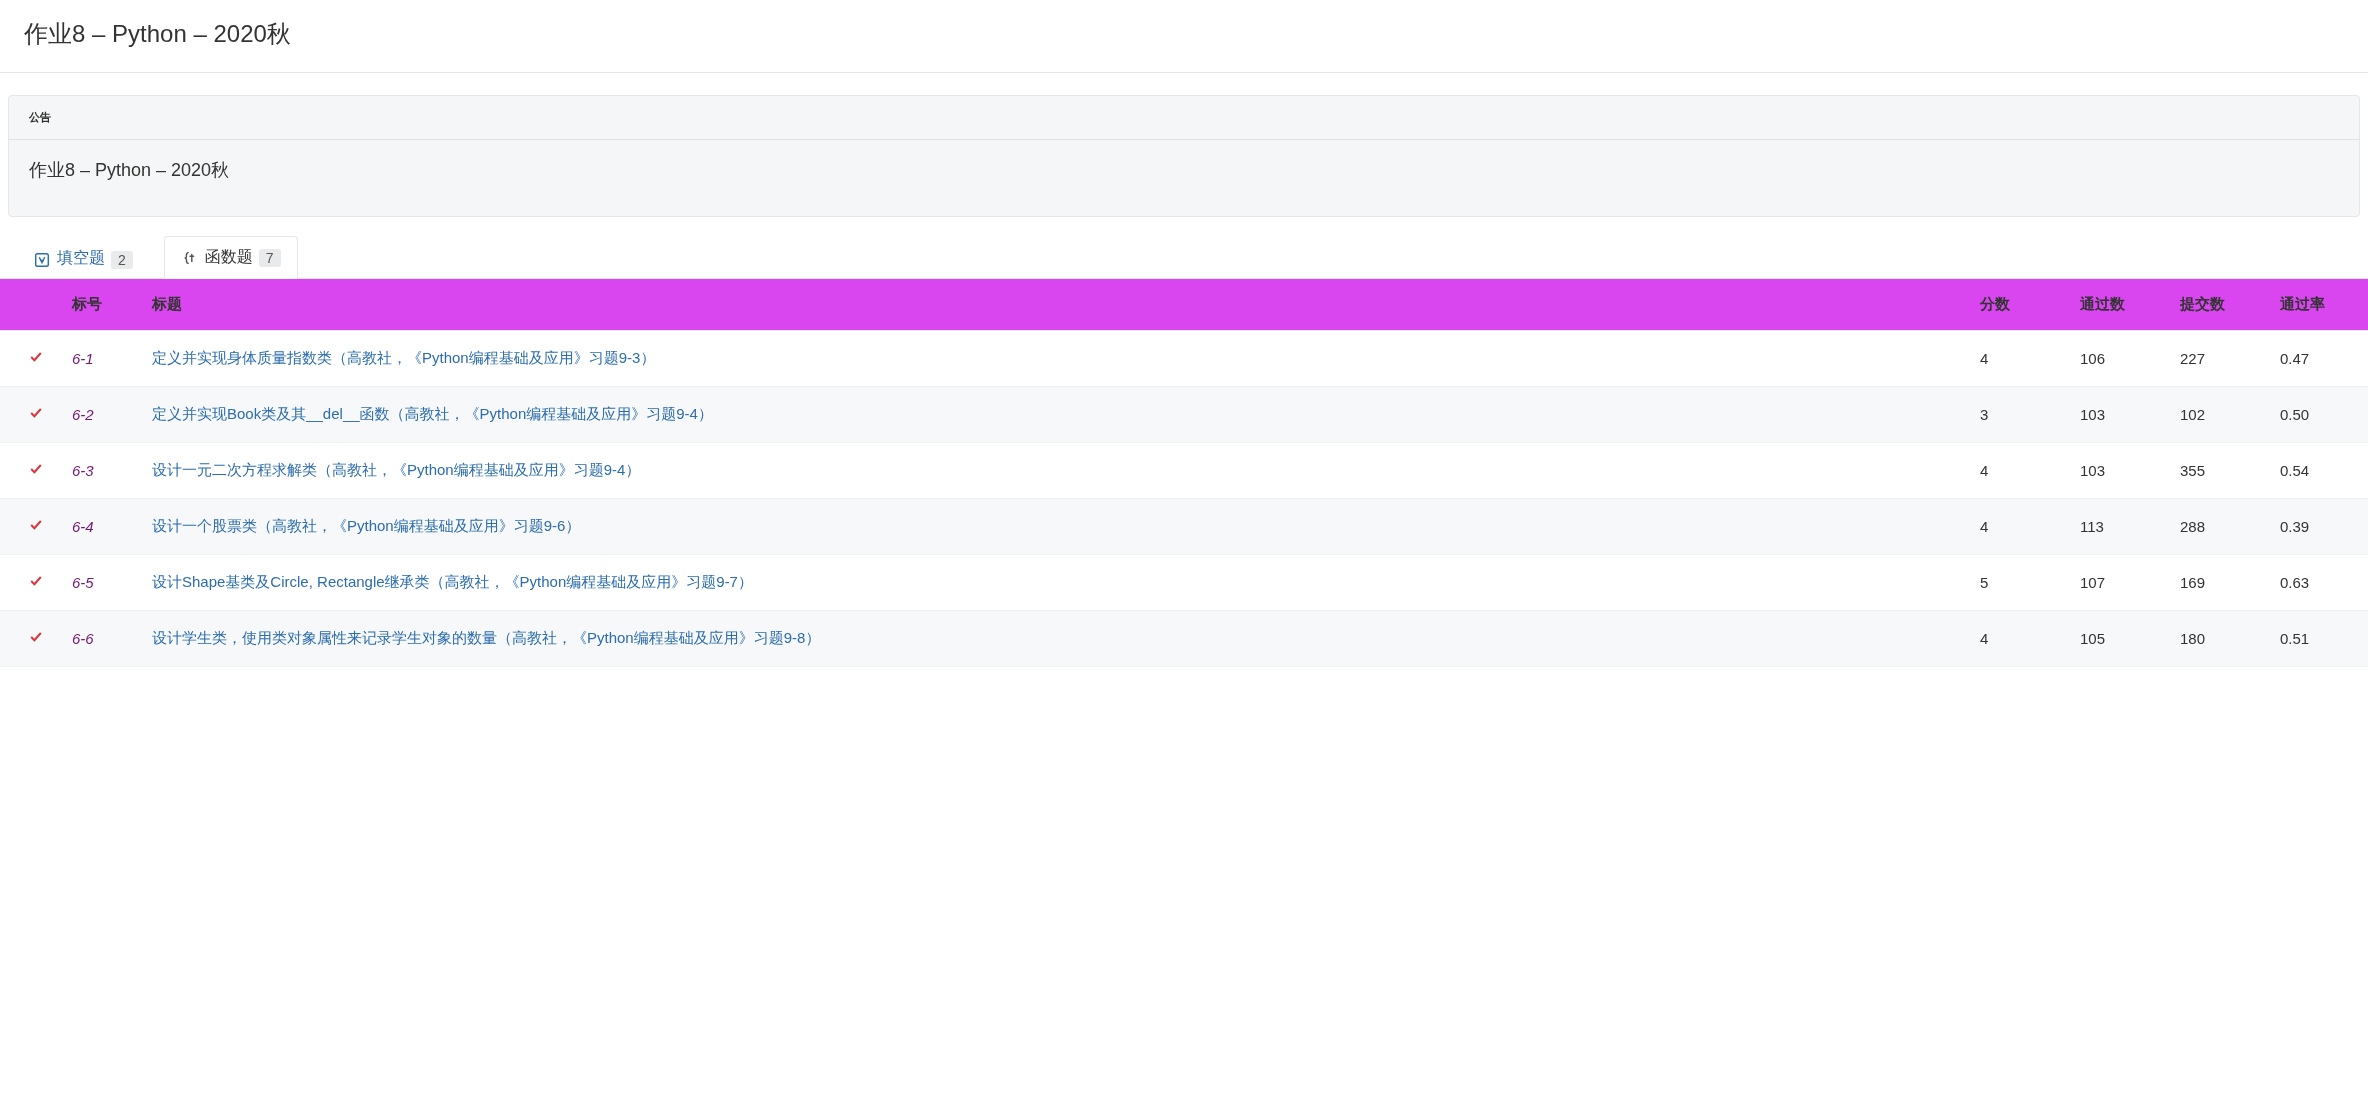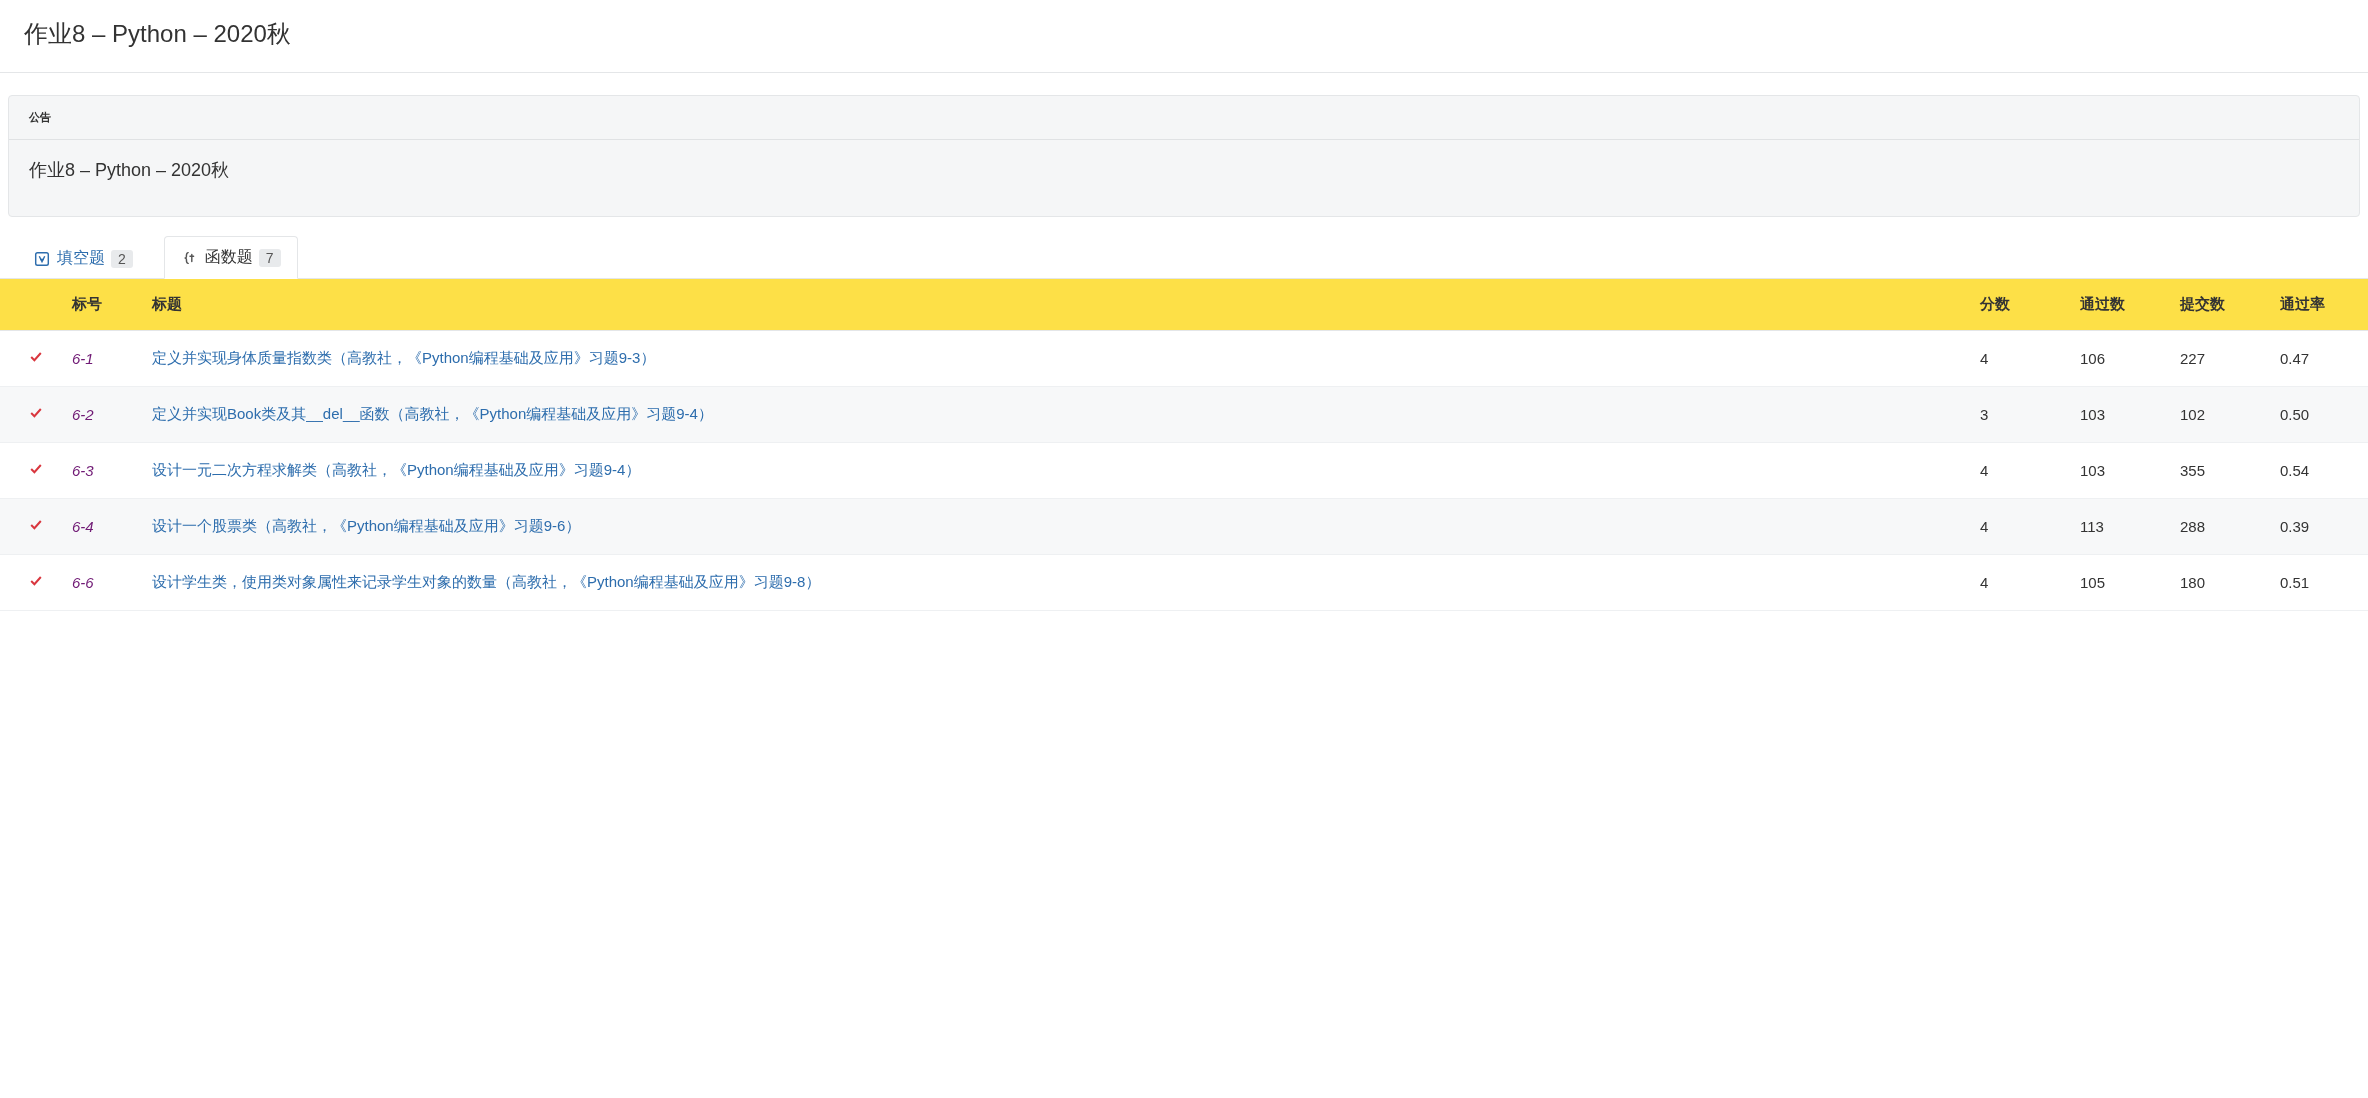--- a/index.html
+++ b/index.html
@@ -59,20 +59,21 @@
     }
     .tab.active {
       border: 1px solid #e4e6e8;
       border-bottom: 1px solid #fff;
       background: #fff;
       border-radius: 4px 4px 0 0;
       color: #333;
     }
     .tab.inactive {
       color: #2d6dad;
+      align-items: flex-end;
     }
     .tab-icon {
       display: inline-flex;
       align-items: center;
       justify-content: center;
       width: 18px;
       height: 18px;
     }
     .tab-icon.blue svg { stroke: #2d6dad; fill: none; }
     .tab-icon.gray svg { stroke: #555; fill: none; }
@@ -81,21 +82,21 @@
       color: #555;
       font-size: 14px;
       padding: 1px 7px;
       border-radius: 3px;
     }
     table {
       width: 100%;
       border-collapse: collapse;
     }
     thead tr {
-      background: #fde047;
+      background: #d946ef;
     }
     th {
       text-align: left;
       font-size: 15px;
       font-weight: 600;
       color: #333;
       padding: 16px 12px;
       border-bottom: 1px solid #e4e6e8;
     }
     th.col-status { width: 60px; padding-left: 28px; }
@@ -241,20 +242,33 @@
         <td class="col-num">113</td>
         <td class="col-num">288</td>
         <td class="col-num">0.39</td>
       </tr>
       <tr>
         <td class="col-status"><span class="check-icon">
             <svg viewBox="0 0 20 20" width="16" height="16">
               <path d="M4 10 L8 14 L16 5"></path>
             </svg>
           </span></td>
+        <td class="col-id">6-5</td>
+        <td class="col-title"><a>设计Shape基类及Circle, Rectangle继承类（高教社，《Python编程基础及应用》习题9-7）</a></td>
+        <td class="col-num">5</td>
+        <td class="col-num">107</td>
+        <td class="col-num">169</td>
+        <td class="col-num">0.63</td>
+      </tr>
+      <tr>
+        <td class="col-status"><span class="check-icon">
+            <svg viewBox="0 0 20 20" width="16" height="16">
+              <path d="M4 10 L8 14 L16 5"></path>
+            </svg>
+          </span></td>
         <td class="col-id">6-6</td>
         <td class="col-title"><a>设计学生类，使用类对象属性来记录学生对象的数量（高教社，《Python编程基础及应用》习题9-8）</a></td>
         <td class="col-num">4</td>
         <td class="col-num">105</td>
         <td class="col-num">180</td>
         <td class="col-num">0.51</td>
       </tr>
     </tbody>
 </table>
 

